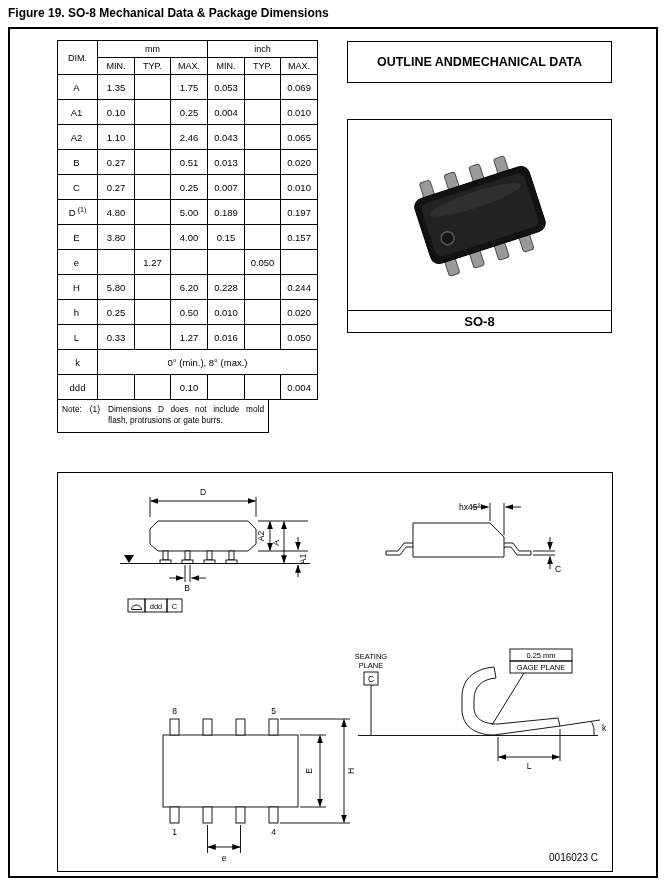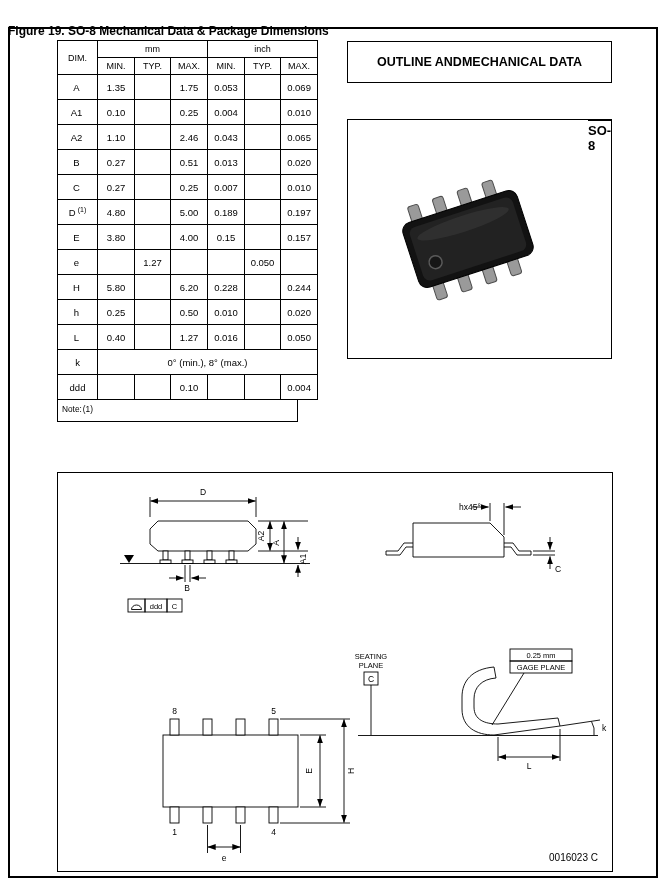--- a/index.html
+++ b/index.html
@@ -1,42 +1,42 @@
 <!DOCTYPE html>
 <html><head>
 <meta charset="utf-8">
 <style>
   * { margin:0; padding:0; box-sizing:border-box; }
   html,body { background:#ffffff; }
   .page { position:relative; width:667px; height:886px; background:#fff;
           font-family:"Liberation Sans", sans-serif; color:#000; overflow:hidden; }
-  .figure-title { position:absolute; left:8px; top:24px; font-size:12px; font-weight:bold; }
+  .figure-title { position:absolute; left:8px; top:6px; font-size:12px; font-weight:bold; }
   .frame { position:absolute; left:8px; top:27px; width:650px; height:851px; border:2px solid #000; }
 
   
   .table-area { position:absolute; left:47px; top:11px; width:262px; }
   table.dims { border-collapse:collapse; table-layout:fixed; width:260px; }
   .dims th, .dims td { border:1px solid #000; text-align:center; font-size:9.5px;
                        padding:0; height:25px; overflow:hidden; font-family:"Liberation Sans",sans-serif; }
   .dims thead th { font-size:9px; font-weight:normal; height:17px; }
   .sup { font-size:7px; vertical-align:4px; margin-left:2px; }
-  .note-box { width:241px; border:1px solid #000; border-top:none; display:flex; gap:1px;
+  .note-box { width:212px; border:1px solid #000; border-top:none; display:flex; gap:8px;
               padding:4px 4px 6px 4px; font-size:8.3px; line-height:1.3; }
   .note-label { flex:0 0 auto; }
   .note-ref { flex:0 0 auto; }
   .note-text { flex:1 1 auto; }
   .note-text div { text-align:justify; }
 
   
   .outline-title-box { position:absolute; left:337px; top:12px; width:265px; height:42px;
                        border:1.5px solid #000; display:flex; flex-direction:row;
                        align-items:center; justify-content:center; font-weight:bold;
                        font-size:12.5px; line-height:1.3; text-align:center; }
-  .outline-img-box { position:absolute; left:337px; top:90px; width:265px; height:240px;
-                     border:1.5px solid #000; display:flex; }
+  .outline-img-box { position:absolute; left:337px; top:90px; width:265px; height:214px;
+                     border:1.5px solid #000; display:flex; flex-direction:column; }
   .chip-area { flex:1 1 auto; display:flex; align-items:center; justify-content:center; }
   .pkg-strip { height:34px; border-top:1.5px solid #000; display:flex; align-items:center;
                justify-content:center; font-weight:bold; font-size:13px; }
 
   
   .drawings-box { position:absolute; left:47px; top:443px; width:556px; height:400px;
                   border:1px solid #000; }
   .drawings-box svg.drawings-svg { width:100%; height:100%; display:block; }
   .doc-code { position:absolute; right:14px; bottom:8px; font-size:10px; }
   .drawings-svg text { font-family:"Liberation Sans",sans-serif; font-size:8.5px;
@@ -175,21 +175,21 @@
     <td>0.25</td>
     <td></td>
     <td>0.50</td>
     <td>0.010</td>
     <td></td>
     <td>0.020</td>
   </tr>
 
   <tr>
     <td><span>L</span><span class="sup"></span></td>
-    <td>0.40</td>
+    <td>0.33</td>
     <td></td>
     <td>1.27</td>
     <td>0.016</td>
     <td></td>
     <td>0.050</td>
   </tr>
 <tr id="k-row">
             <td><span>k</span></td>
             <td colspan="6">0° (min.), 8° (max.)</td>
           </tr>
@@ -202,20 +202,21 @@
             <td></td>
             <td>0.004</td>
           </tr>
         </tbody>
       </table>
 
       <div class="note-box">
         <span class="note-label">Note:</span>
         <span class="note-ref">(1)</span>
         <span class="note-text">
+          <div>Dimensions D does not include mold flash, protrusions or gate burrs.</div>
         </span>
       </div>
     </div>
 
     <div class="outline-title-box">
       <div>OUTLINE AND</div>
       <div>MECHANICAL DATA</div>
     </div>
 
     <div class="outline-img-box">

